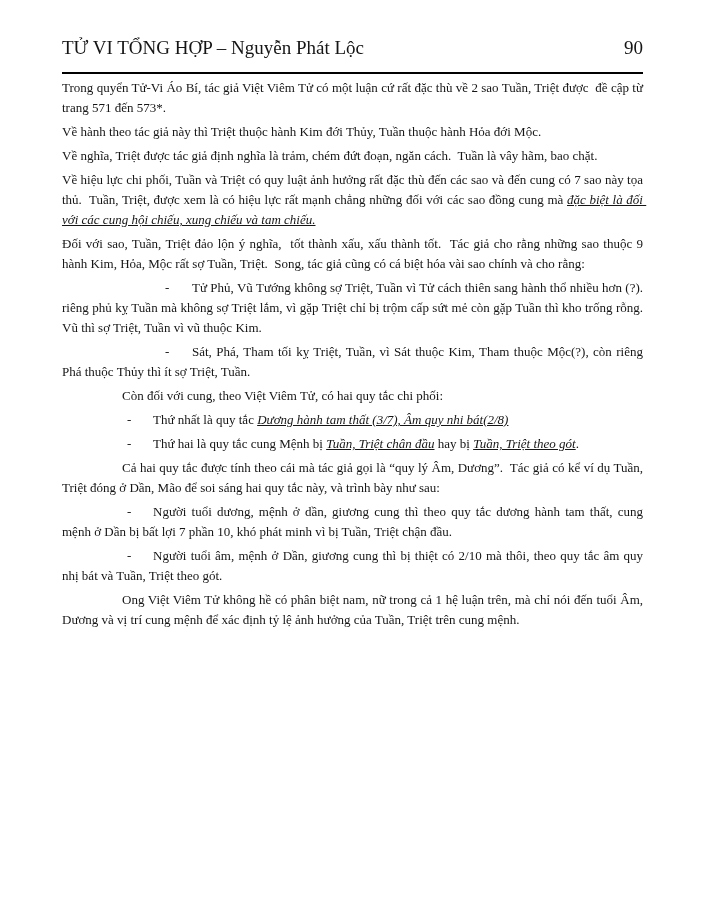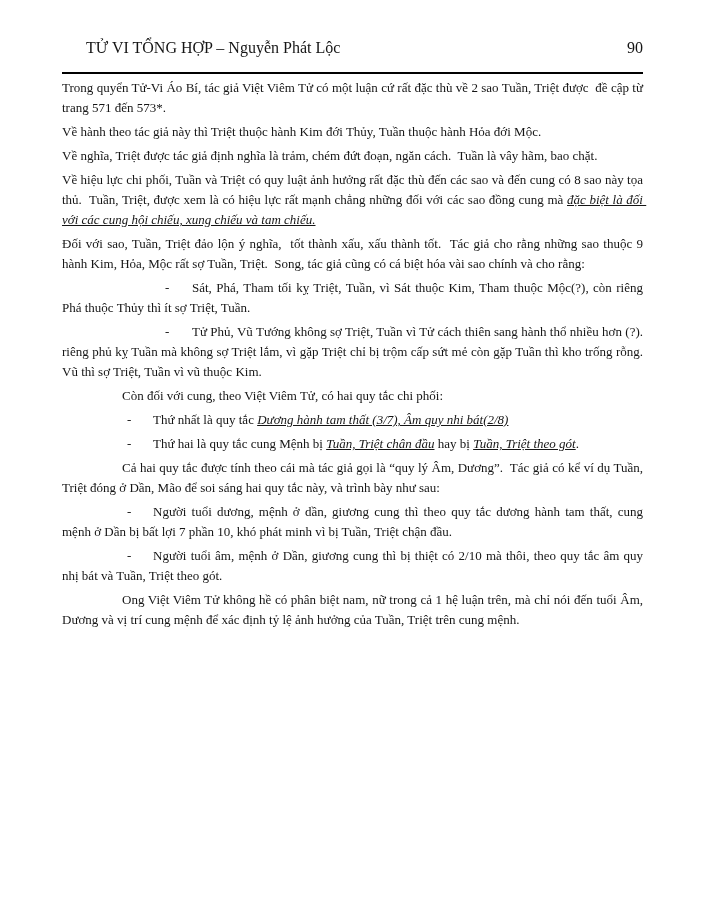--- a/index.html
+++ b/index.html
@@ -13,23 +13,22 @@
   .page {
     box-sizing: border-box;
     width: 705px; height: 913px;
     padding: 38px 62px 20px 62px;
     position: relative;
   }
   .header-row {
     display: flex;
     justify-content: space-between;
     align-items: flex-start;
-    font-size: 16px;
+    font-size: 19px;
     line-height: 20px;
-    margin-left: 24px;
   }
   .rule {
     border: none;
     border-top: 2px solid #000;
     margin: 14px 0 4px 0;
   }
   .para {
     font-size: 13px;
     line-height: 20px;
     text-align: justify;
@@ -72,27 +71,27 @@
 
   <hr class="rule">
 
   <p class="para"><span>Trong quyển Tử-Vi Áo Bí, tác giả Việt Viêm Tử có một luận cứ rất đặc thù về 2 sao Tuần, Triệt được  đề cập từ trang 571 đến 573*.</span></p>
 
   <p class="para"><span>Về hành theo tác giả này thì Triệt thuộc hành Kim đới Thủy, Tuần thuộc hành Hỏa đới Mộc.</span></p>
 
 
   <p class="para"><span>Về nghĩa, Triệt được tác giả định nghĩa là trảm, chém đứt đoạn, ngăn cách.  Tuần là vây hãm, bao chặt.</span></p>
 
-  <p class="para"><span>Về hiệu lực chi phối, Tuần và Triệt có quy luật ảnh hưởng rất đặc thù đến các sao và đến cung có 8 sao này tọa thủ.  Tuần, Triệt, được xem là có hiệu lực rất mạnh chẳng những đối với các sao đồng cung mà </span><span class="iu">đặc biệt là đối với các cung hội chiếu, xung chiếu và tam chiếu.</span></p>
+  <p class="para"><span>Về hiệu lực chi phối, Tuần và Triệt có quy luật ảnh hưởng rất đặc thù đến các sao và đến cung có 7 sao này tọa thủ.  Tuần, Triệt, được xem là có hiệu lực rất mạnh chẳng những đối với các sao đồng cung mà </span><span class="iu">đặc biệt là đối với các cung hội chiếu, xung chiếu và tam chiếu.</span></p>
 
   <p class="para"><span>Đối với sao, Tuần, Triệt đảo lộn ý nghĩa,  tốt thành xấu, xấu thành tốt.  Tác giả cho rằng những sao thuộc 9 hành Kim, Hỏa, Mộc rất sợ Tuần, Triệt.  Song, tác giả cũng có cá biệt hóa vài sao chính và cho rằng:</span></p>
 
+  <p class="para bullet-deep"><span class="dash-deep">-</span><span>Tử Phủ, Vũ Tướng không sợ Triệt, Tuần vì Tử cách thiên sang hành thổ nhiều hơn (?).  riêng phủ kỵ Tuần mà không sợ Triệt lắm, vì gặp Triệt chỉ bị trộm cấp sứt mẻ còn gặp Tuần thì kho trống rỗng.  Vũ thì sợ Triệt, Tuần vì vũ thuộc Kim.</span></p>
+
   <p class="para bullet-deep"><span class="dash-deep">-</span><span>Sát, Phá, Tham tối kỵ Triệt, Tuần, vì Sát thuộc Kim, Tham thuộc Mộc(?), còn riêng Phá thuộc Thủy thì ít sợ Triệt, Tuần.</span></p>
-
-  <p class="para bullet-deep"><span class="dash-deep">-</span><span>Tử Phủ, Vũ Tướng không sợ Triệt, Tuần vì Tử cách thiên sang hành thổ nhiều hơn (?).  riêng phủ kỵ Tuần mà không sợ Triệt lắm, vì gặp Triệt chỉ bị trộm cấp sứt mẻ còn gặp Tuần thì kho trống rỗng.  Vũ thì sợ Triệt, Tuần vì vũ thuộc Kim.</span></p>
 
   <p class="para indent-para"><span>Còn đối với cung, theo Việt Viêm Tử, có hai quy tắc chi phối:</span></p>
 
   <p class="para bullet-shallow"><span class="dash-shallow">-</span><span>Thứ nhất là quy tắc </span><span class="iu">Dương hành tam thất (3/7), Âm quy nhi bát(2/8)</span></p>
 
   <p class="para bullet-shallow"><span class="dash-shallow">-</span><span>Thứ hai là quy tắc cung Mệnh bị </span><span class="iu">Tuần, Triệt chân đầu</span><span> hay bị </span><span class="iu">Tuần, Triệt theo gót</span><span>.</span></p>
 
   <p class="para indent-para"><span>Cả hai quy tắc được tính theo cái mà tác giả gọi là “quy lý Âm, Dương”.  Tác giả có kể ví dụ Tuần, Triệt đóng ở Dần, Mão để soi sáng hai quy tắc này, và trình bày như sau:</span></p>
 
   <p class="para bullet-shallow"><span class="dash-shallow">-</span><span>Người tuổi dương, mệnh ở dần, giương cung thì theo quy tắc dương hành tam thất, cung mệnh ở Dần bị bất lợi 7 phần 10, khó phát minh vì bị Tuần, Triệt chận đầu.</span></p>

